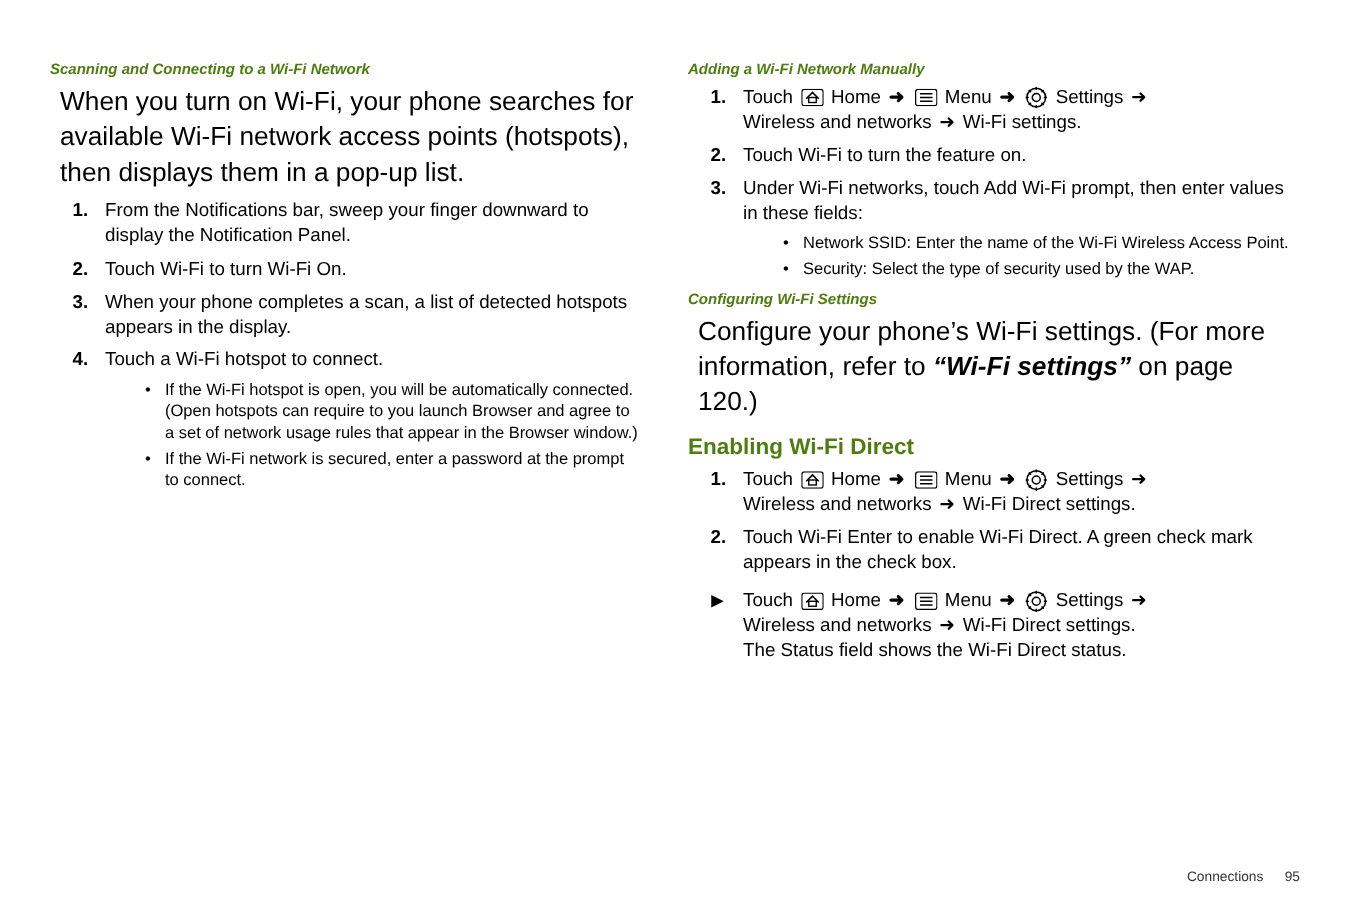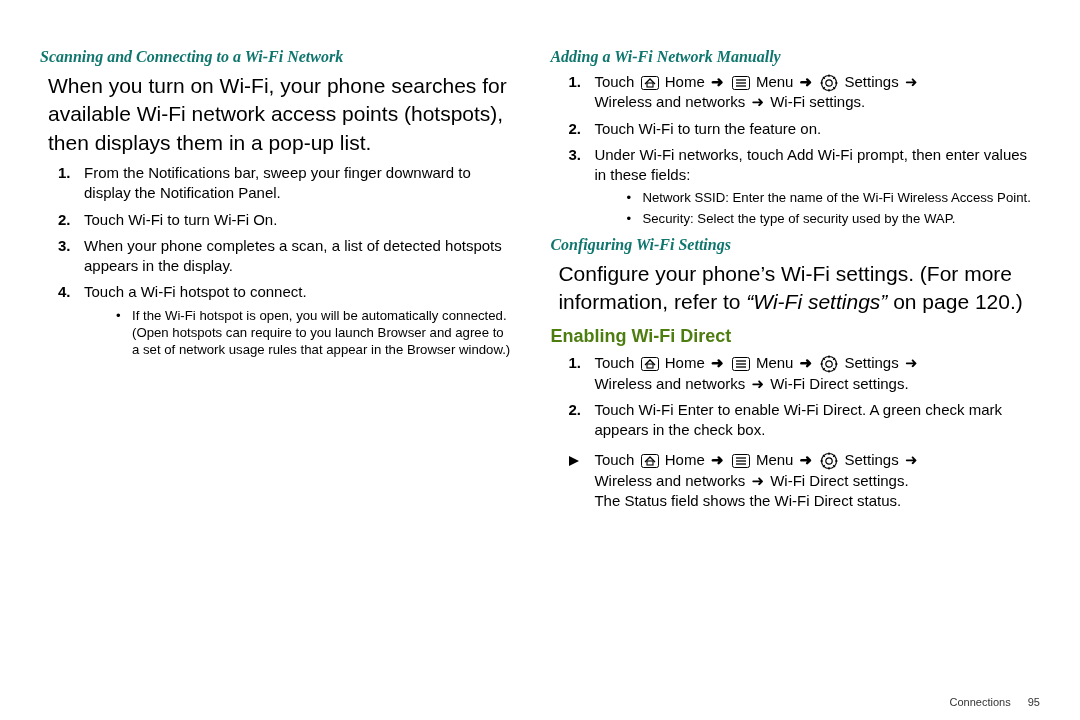--- a/index.html
+++ b/index.html
@@ -21,26 +21,25 @@
     flex-direction: row;
     gap: 40px;
   }
   .col {
     width: 490px;
   }
   .col-right {
     width: 510px;
   }
   .h3 {
-    color: #0f766e;
+    color: #4d7c0f;
     font-style: italic;
     font-weight: bold;
-    font-size: 16px;
+    font-size: 12px;
     margin: 8px 0 6px 0;
-    font-family: Liberation Serif, serif;
   }
   .h2 {
     color: #4d7c0f;
     font-weight: bold;
     font-size: 18px;
     margin: 10px 0 6px 0;
   }
   p.body {
     font-size: 21px;
     line-height: 1.35;
@@ -103,21 +102,21 @@
     margin: 0 2px;
   }
   .icon svg {
     display: block;
   }
   .arrow {
     font-weight: bold;
     padding: 0 2px;
   }
   .b { font-weight: normal; }
-  .i { font-style: italic; }
+  .i { font-style: italic; font-weight: bold; }
   .footer {
     position: absolute;
     right: 40px;
     bottom: 12px;
     font-size: 11px;
     color: #333;
   }
   .footer .pg {
     display: inline-block;
     margin-left: 14px;
@@ -142,20 +141,21 @@
       </li>
       <li>
         <span class="num">3.</span>
         <span>When your phone completes a scan, a list of detected hotspots appears in the display.</span>
       </li>
       <li>
         <span class="num">4.</span>
         <span>Touch a Wi-Fi hotspot to connect.</span>
         <ul class="bullets small">
           <li>If the Wi-Fi hotspot is open, you will be automatically connected. (Open hotspots can require to you launch Browser and agree to a set of network usage rules that appear in the Browser window.)</li>
+          <li>If the Wi-Fi network is secured, enter a password at the prompt to connect.</li>
         </ul>
       </li>
     </ol>
   </div>
 
   <div class="col-right">
 
     <div class="h3">Adding a Wi-Fi Network Manually</div>
     <ol class="steps">
       <li>

